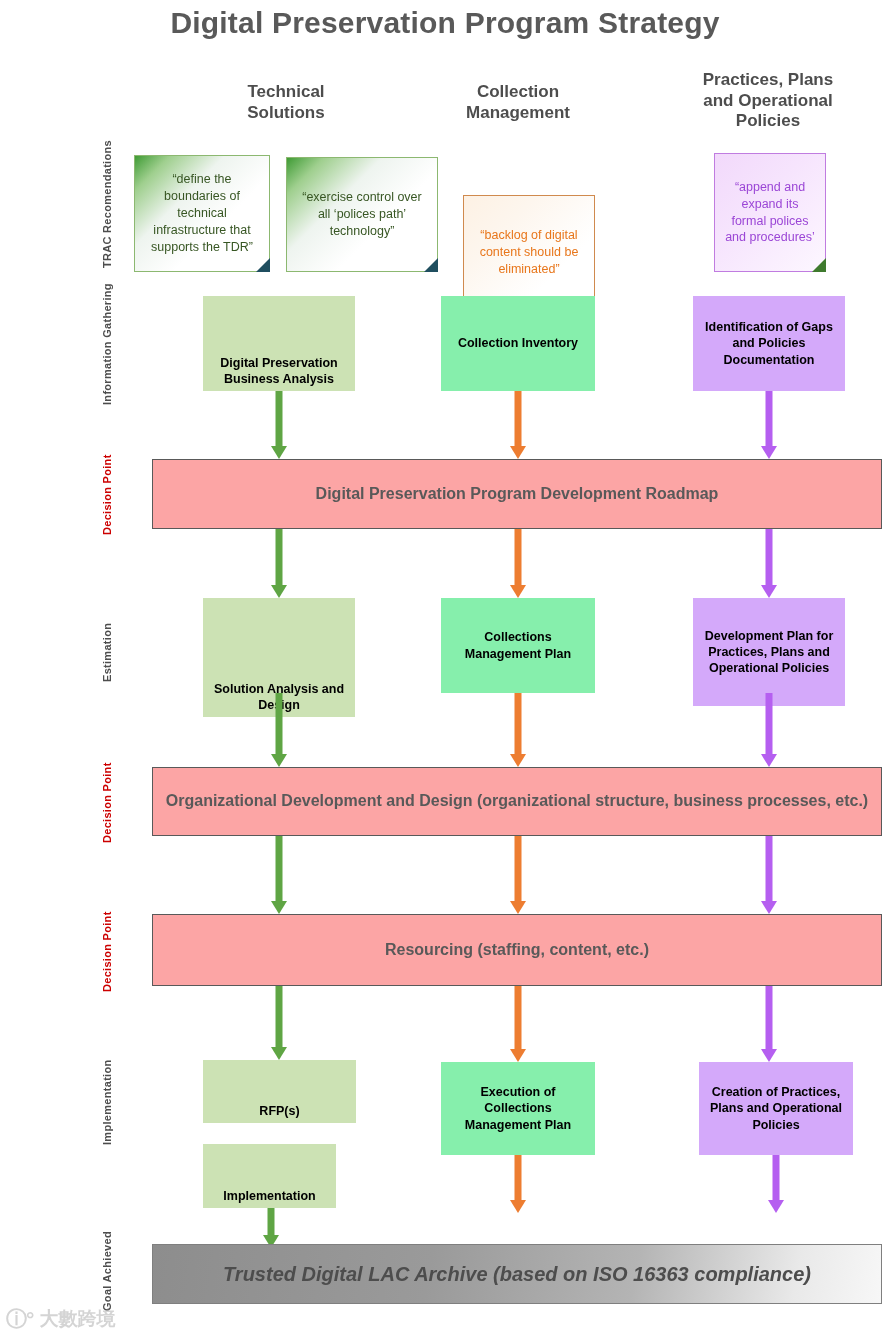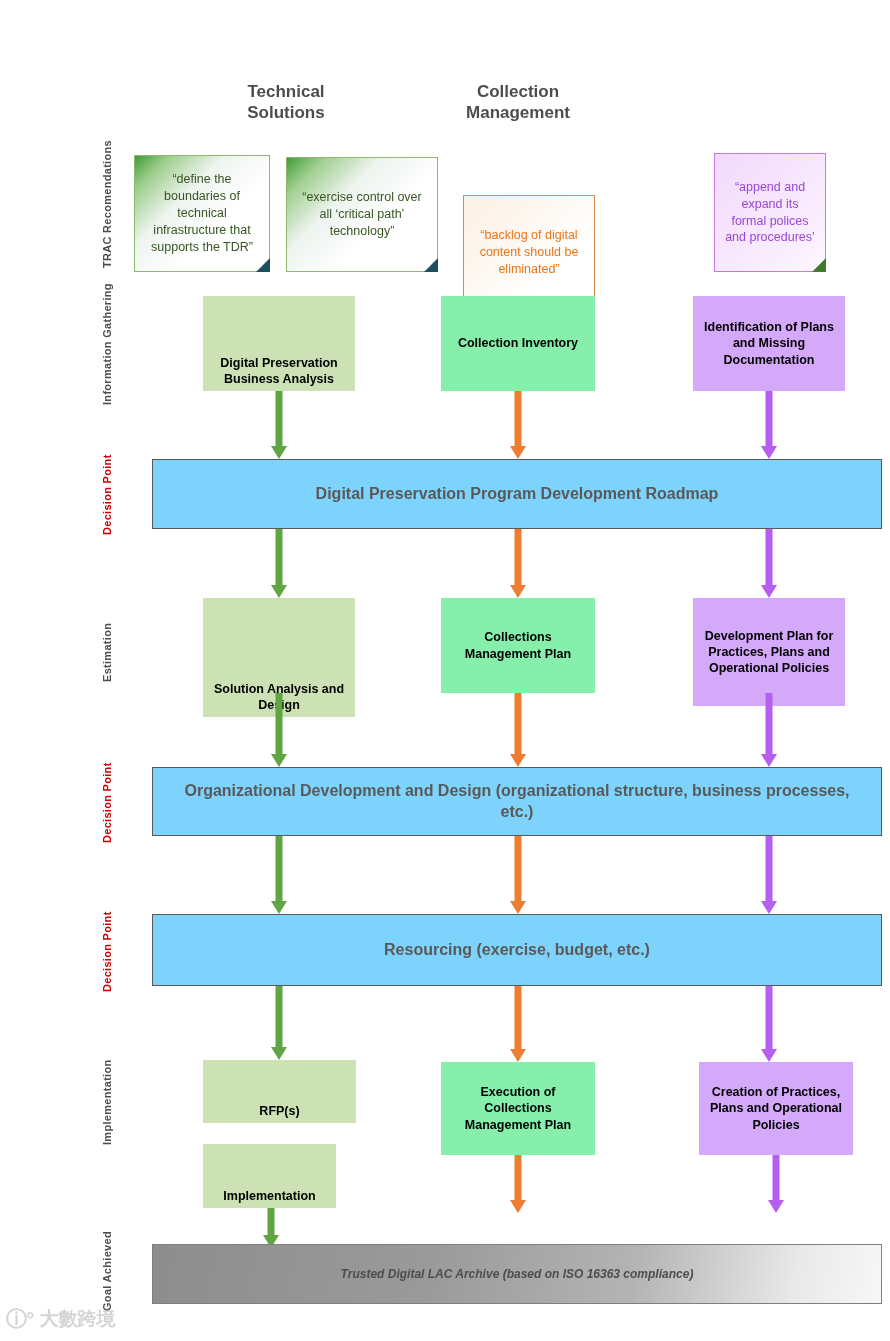--- a/index.html
+++ b/index.html
@@ -67,33 +67,33 @@
     position:absolute;box-sizing:border-box;
     display:flex;align-items:center;justify-content:center;text-align:center;
     font-size:12.5px;font-weight:bold;color:#000;line-height:1.3;padding:4px 6px;
   }
   .box.green {background:#cce2b4;align-items:flex-end;}
   .box.orange{background:#86efac;}
   .box.purple{background:#d4a9fa;}
 
   
   .wide{
-    position:absolute;box-sizing:border-box;background:#7dd3fc;
+    position:absolute;box-sizing:border-box;background:#fca5a5;
     border:1.5px solid #595959;
     display:flex;align-items:center;justify-content:center;text-align:center;
-    font-size:16px;font-weight:bold;color:#595959;line-height:1.3;padding:4px 14px;
+    font-size:16px;font-weight:bold;color:#595959;line-height:1.3;padding:4px 4px;
   }
 
   
   .goal{
     position:absolute;box-sizing:border-box;
     border:1.5px solid #7f7f7f;
     background:linear-gradient(100deg,#8d8d8d 0%, #9a9a9a 38%, #b4b4b4 66%, #e9e9e9 88%, #f7f7f7 100%);
     display:flex;align-items:center;justify-content:center;text-align:center;
-    font-size:12px;font-weight:bold;font-style:italic;color:#4d4d4d;
+    font-size:20px;font-weight:bold;font-style:italic;color:#4d4d4d;
   }
 
   
   .arrow{position:absolute;}
   .arrow .shaft{position:absolute;left:50%;transform:translateX(-50%);top:0;width:7px;}
   .arrow .head{position:absolute;left:50%;transform:translateX(-50%);bottom:0;
                width:0;height:0;border-left:8px solid transparent;border-right:8px solid transparent;}
   .arrow.green .shaft{background:#5fa544;}
   .arrow.green .head {border-top:13px solid #5fa544;}
   .arrow.orange .shaft{background:#ed7d31;}
@@ -107,67 +107,73 @@
     opacity:.42;color:#9a9a9a;font-size:19px;font-weight:bold;
     user-select:none;pointer-events:none;
   }
   .wm-mark{font-size:21px;letter-spacing:-1px;}
 </style>
 </head>
 <body>
 
 <div class="stage">
 
+  <div class="title">Digital Preservation Program Strategy</div>
 
   <div class="colhead" style="left:186px;top:82px;width:200px;">
     <div style="white-space:pre-line;">Technical
 Solutions</div>
   </div>
   <div class="colhead" style="left:418px;top:82px;width:200px;">
     <div style="white-space:pre-line;">Collection
 Management</div>
+  </div>
+  <div class="colhead" style="left:668px;top:70px;width:200px;">
+    <div style="white-space:pre-line;">Practices, Plans
+and Operational
+Policies</div>
   </div>
 
   <div class="rowlabel" style="left:101px;top:268px;">TRAC Recomendations</div>
   <div class="rowlabel" style="left:101px;top:405px;">Information Gathering</div>
   <div class="rowlabel decision" style="left:101px;top:535px;">Decision Point</div>
   <div class="rowlabel" style="left:101px;top:682px;">Estimation</div>
   <div class="rowlabel decision" style="left:101px;top:843px;">Decision Point</div>
   <div class="rowlabel decision" style="left:101px;top:992px;">Decision Point</div>
   <div class="rowlabel" style="left:101px;top:1145px;">Implementation</div>
   <div class="rowlabel" style="left:101px;top:1311px;">Goal Achieved</div>
 
   <div class="note green" style="left:134px;top:155px;width:136px;height:117px;">
     <span class="txt">“define the boundaries of technical infrastructure that supports the TDR”</span>
     <span class="fold g"></span>
   </div>
 
   <div class="note green" style="left:286px;top:157px;width:152px;height:115px;">
-    <span class="txt">“exercise control over all ‘critical path’ technology”</span>
+    <span class="txt">“exercise control over all ‘polices path’ technology”</span>
     <span class="fold g"></span>
   </div>
 
   <div class="note orange" style="left:463px;top:155px;width:132px;height:115px;">
     <span class="txt">“backlog of digital content should be eliminated”</span>
     <span class="fold o"></span>
   </div>
 
   <div class="note purple" style="left:714px;top:153px;width:112px;height:119px;">
     <span class="txt">“append and expand its formal polices and procedures’</span>
     <span class="fold p"></span>
   </div>
 
   <div class="box green" style="left:203px;top:296px;width:152px;height:95px;">
     <span>Digital Preservation Business Analysis</span>
   </div>
   <div class="box orange" style="left:441px;top:296px;width:154px;height:95px;">
     <span>Collection Inventory</span>
   </div>
   <div class="box purple" style="left:693px;top:296px;width:152px;height:95px;">
-    <span>Identification of Plans and Missing Documentation</span>
+    <span>Identification of Gaps and Policies Documentation</span>
   </div>
 
   <div class="arrow green" style="left:270px;top:391px;width:18px;height:68px;">
     <div class="shaft" style="height:55px;"></div>
       <div class="head"></div>
   </div>
   <div class="arrow orange" style="left:509px;top:391px;width:18px;height:68px;">
     <div class="shaft" style="height:55px;"></div>
       <div class="head"></div>
   </div>
@@ -227,21 +233,21 @@
   <div class="arrow orange" style="left:509px;top:836px;width:18px;height:78px;">
     <div class="shaft" style="height:65px;"></div>
       <div class="head"></div>
   </div>
   <div class="arrow purple" style="left:760px;top:836px;width:18px;height:78px;">
     <div class="shaft" style="height:65px;"></div>
       <div class="head"></div>
   </div>
 
   <div class="wide" style="left:152px;top:914px;width:730px;height:72px;">
-    <span>Resourcing (exercise, budget, etc.)</span>
+    <span>Resourcing (staffing, content, etc.)</span>
   </div>
 
   <div class="arrow green" style="left:270px;top:986px;width:18px;height:74px;">
     <div class="shaft" style="height:61px;"></div>
       <div class="head"></div>
   </div>
   <div class="arrow orange" style="left:509px;top:986px;width:18px;height:76px;">
     <div class="shaft" style="height:63px;"></div>
       <div class="head"></div>
   </div>

